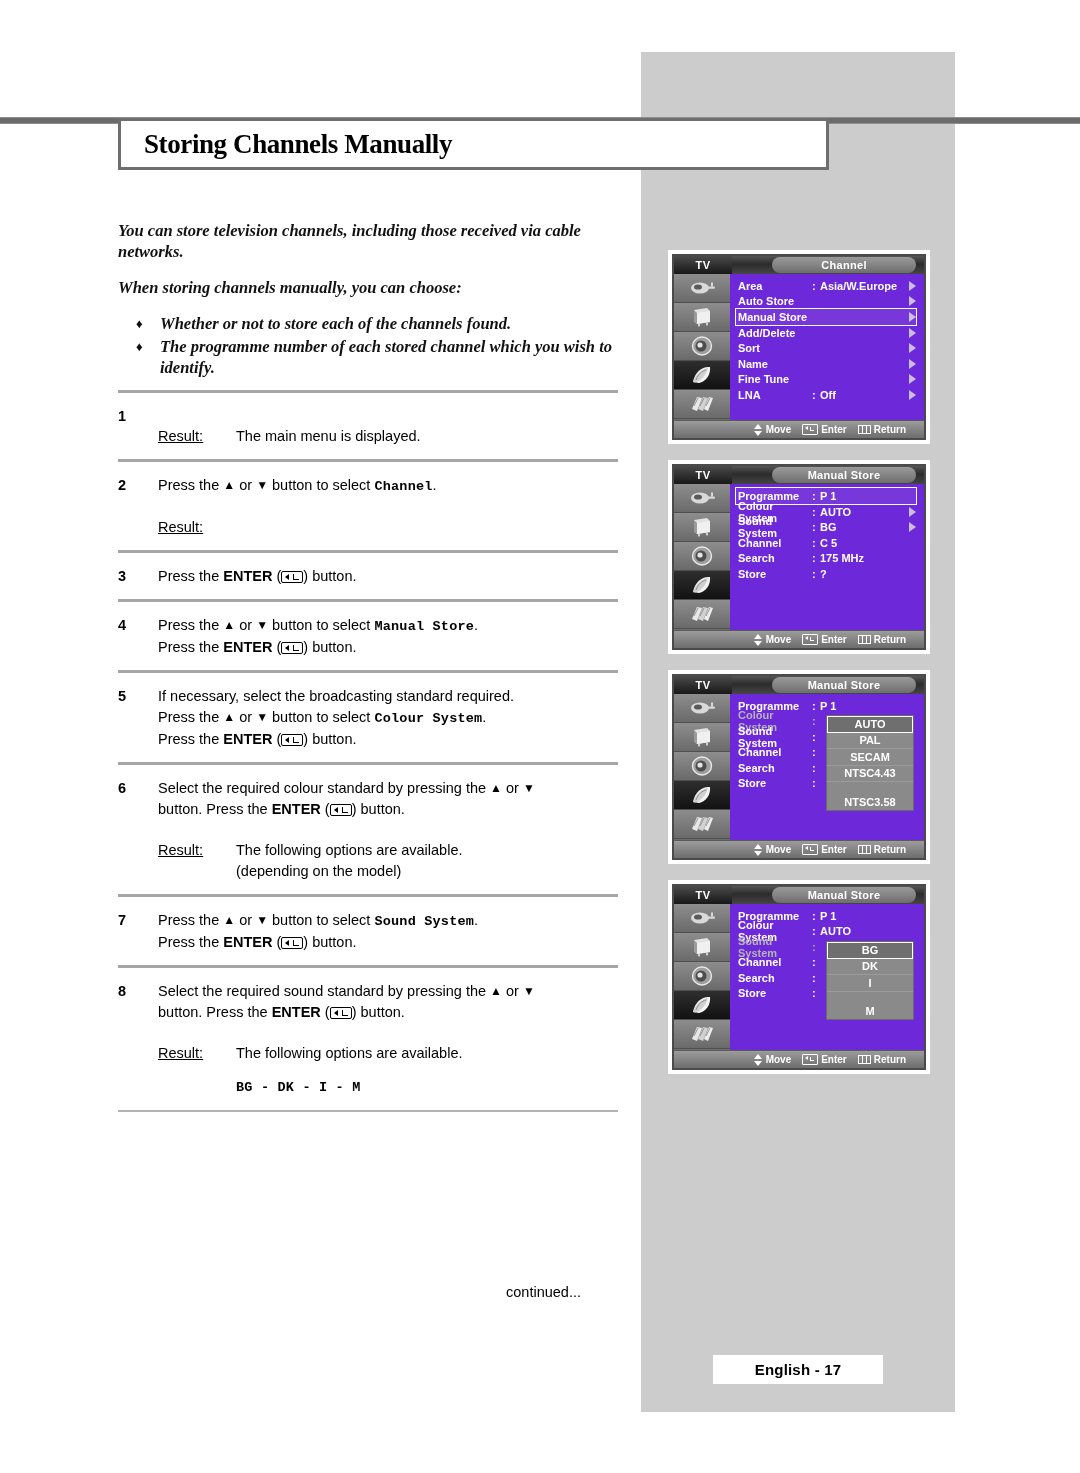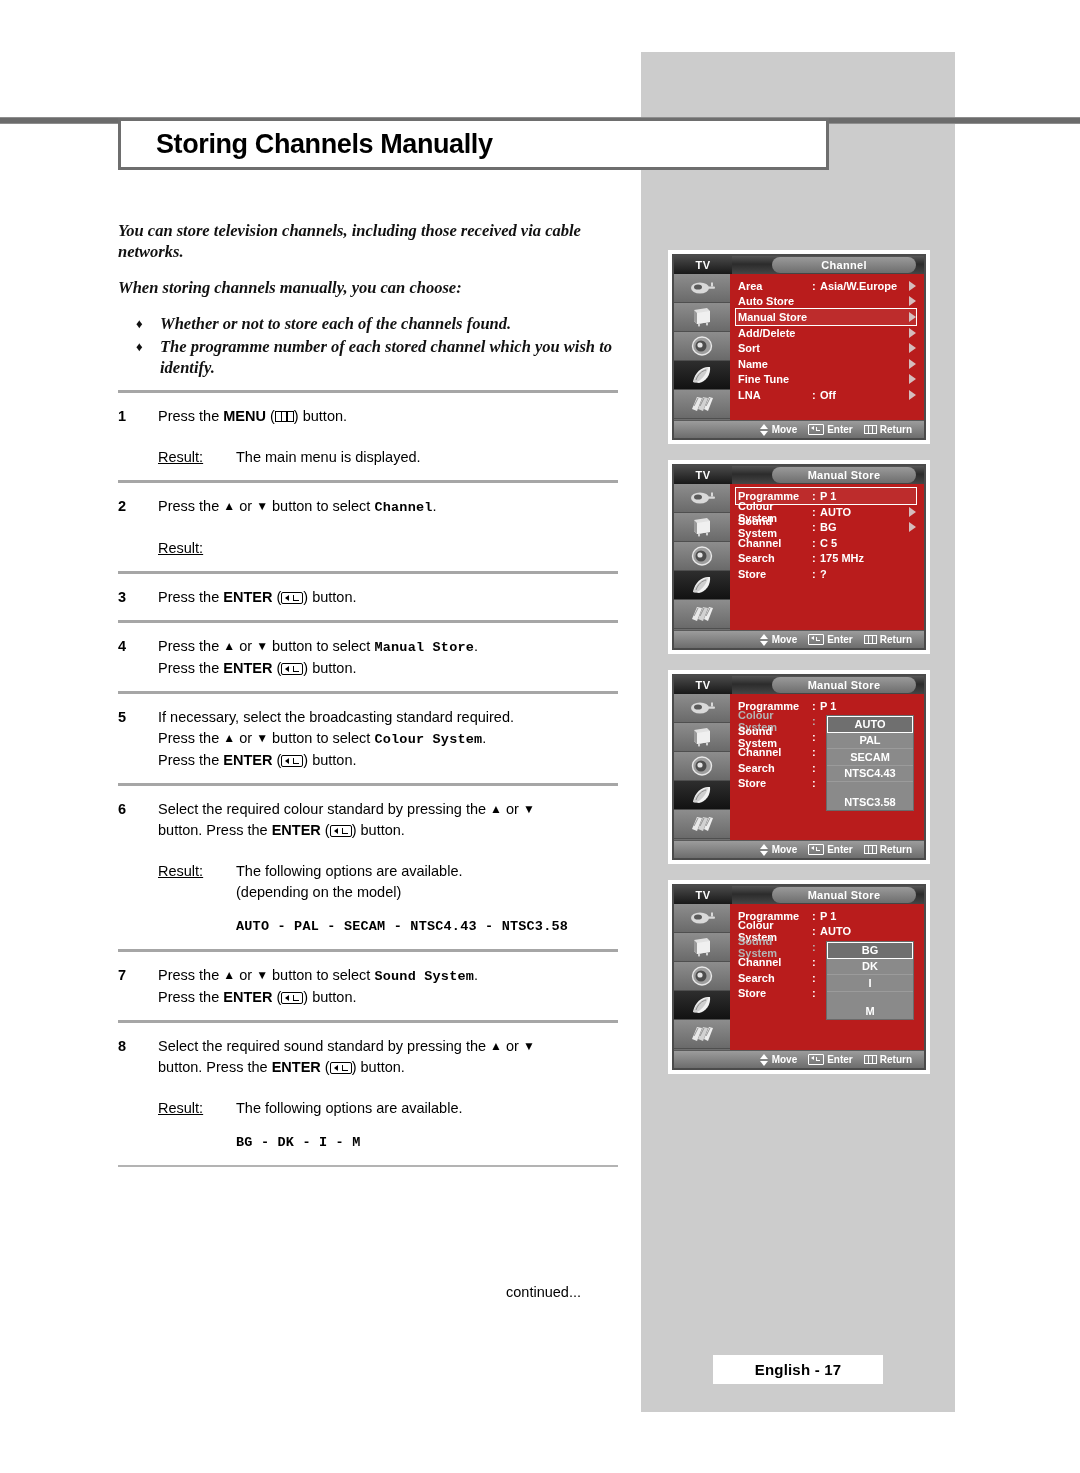--- a/index.html
+++ b/index.html
@@ -20,23 +20,23 @@
   .top-rule{
     position:absolute;left:0px;top:117px;width:1080px;height:5px;
     background:#6b6b6b;border-top:1px solid #8e8e8e;border-bottom:1px solid #8e8e8e;
   }
   .title-box{
     position:absolute;left:118px;top:118px;width:705px;height:46px;
     background:#ffffff;border:3px solid #6e6e6e;
     display:flex;align-items:center;
   }
   .title-box h1{
-    margin:12px;padding-left:23px;
+    margin:0;padding-left:23px;
     font-size:27px;font-weight:bold;letter-spacing:-0.4px;
-    color:#000;font-family:Liberation Sans, sans-serif;
+    color:#000;font-family:Liberation Serif, serif;
   }
 
   
   .intro{
     position:absolute;left:118px;top:219px;width:500px;
     font-family:"Liberation Serif", serif;
     font-style:italic;font-weight:bold;
     font-size:16.5px;line-height:21px;color:#111;
   }
   .intro p{margin:1px 0 15px 0;}
@@ -143,21 +143,21 @@
     position:absolute;left:58px;right:0;top:0;height:18px;
   }
   .osd-head .tab{
     position:absolute;left:40px;right:8px;top:1px;height:16px;
     background:linear-gradient(#9a9a9a,#6e6e6e);
     border-radius:9px;
     color:#ffffff;font-size:11px;font-weight:bold;
     display:flex;align-items:center;justify-content:center;
     letter-spacing:0.3px;
   }
-  .osd-body{display:flex;background:#b91c1c;}
+  .osd-body{display:flex;background:#6d28d9;}
   .osd-icons{
     width:56px;flex:0 0 56px;background:#6e6e6e;
     display:flex;flex-direction:column;
   }
   .ic{
     height:28px;border-bottom:1px solid #4f4f4f;
     background:linear-gradient(#8d8d8d,#6a6a6a);
     display:flex;align-items:center;justify-content:center;
   }
   .ic.sel{background:linear-gradient(#2e2e2e,#121212);}
@@ -181,21 +181,21 @@
   }
   .row.hl{
     outline:1.5px solid #ffffff;outline-offset:0px;
     background:rgba(255,255,255,0.07);
     padding-left:2px;margin-left:-2px;
     height:16px;
   }
   .osd-foot{
     height:17px;background:linear-gradient(#9c9c9c,#6d6d6d);
     display:flex;align-items:center;justify-content:flex-end;
-    padding-right:12px;gap:11px;
+    padding-right:18px;gap:11px;
     color:#ffffff;font-size:10px;font-weight:bold;
     border-top:1px solid #5a5a5a;
   }
   .osd-foot span.f{display:flex;align-items:center;gap:3px;}
   .gl-move{display:inline-block;width:9px;height:12px;position:relative;}
   .gl-move i{position:absolute;left:0;width:0;height:0;border-left:4.5px solid transparent;border-right:4.5px solid transparent;}
   .gl-move i.u{top:0;border-bottom:5px solid #fff;}
   .gl-move i.d{bottom:0;border-top:5px solid #fff;}
   .gl-enter{
     display:inline-block;width:14px;height:9px;border:1.4px solid #fff;border-radius:1px;position:relative;
@@ -253,23 +253,20 @@
     </ul>
   </div>
 
   <div class="steps">
 
     <div class="rule"></div>
 
     <div class="step">
       <div class="num">1</div>
       <div class="body">
-        <span class="ln">
-          <span>Press the </span><span class="bold">MENU</span> (<span class="key-menu"></span><span>) button.</span>
-        </span>
         <span class="result">
           <span class="rl">Result:</span>
           <span class="rv">The main menu is displayed.</span>
         </span>
       </div>
     </div>
 
     <div class="rule"></div>
 
     <div class="step">
@@ -335,21 +332,20 @@
         <span class="ln">
           <span>button. Press the </span><span class="bold">ENTER</span> (<span class="key-enter"><i></i><b></b></span><span>) button.</span>
         </span>
         <span class="result">
           <span class="rl">Result:</span>
           <span class="rv">
             <span class="ln">The following options are available.</span>
             <span class="ln">(depending on the model)</span>
           </span>
         </span>
-        <span class="ln optline mono">AUTO - PAL - SECAM - NTSC4.43 - NTSC3.58</span>
       </div>
     </div>
 
     <div class="rule"></div>
 
     <div class="step">
       <div class="num">7</div>
       <div class="body">
         <span class="ln">
           <span>Press the </span><span class="tri-up">▲</span><span> or </span><span class="tri-dn">▼</span><span> button to select </span><span class="mono">Sound System</span><span>.</span>

